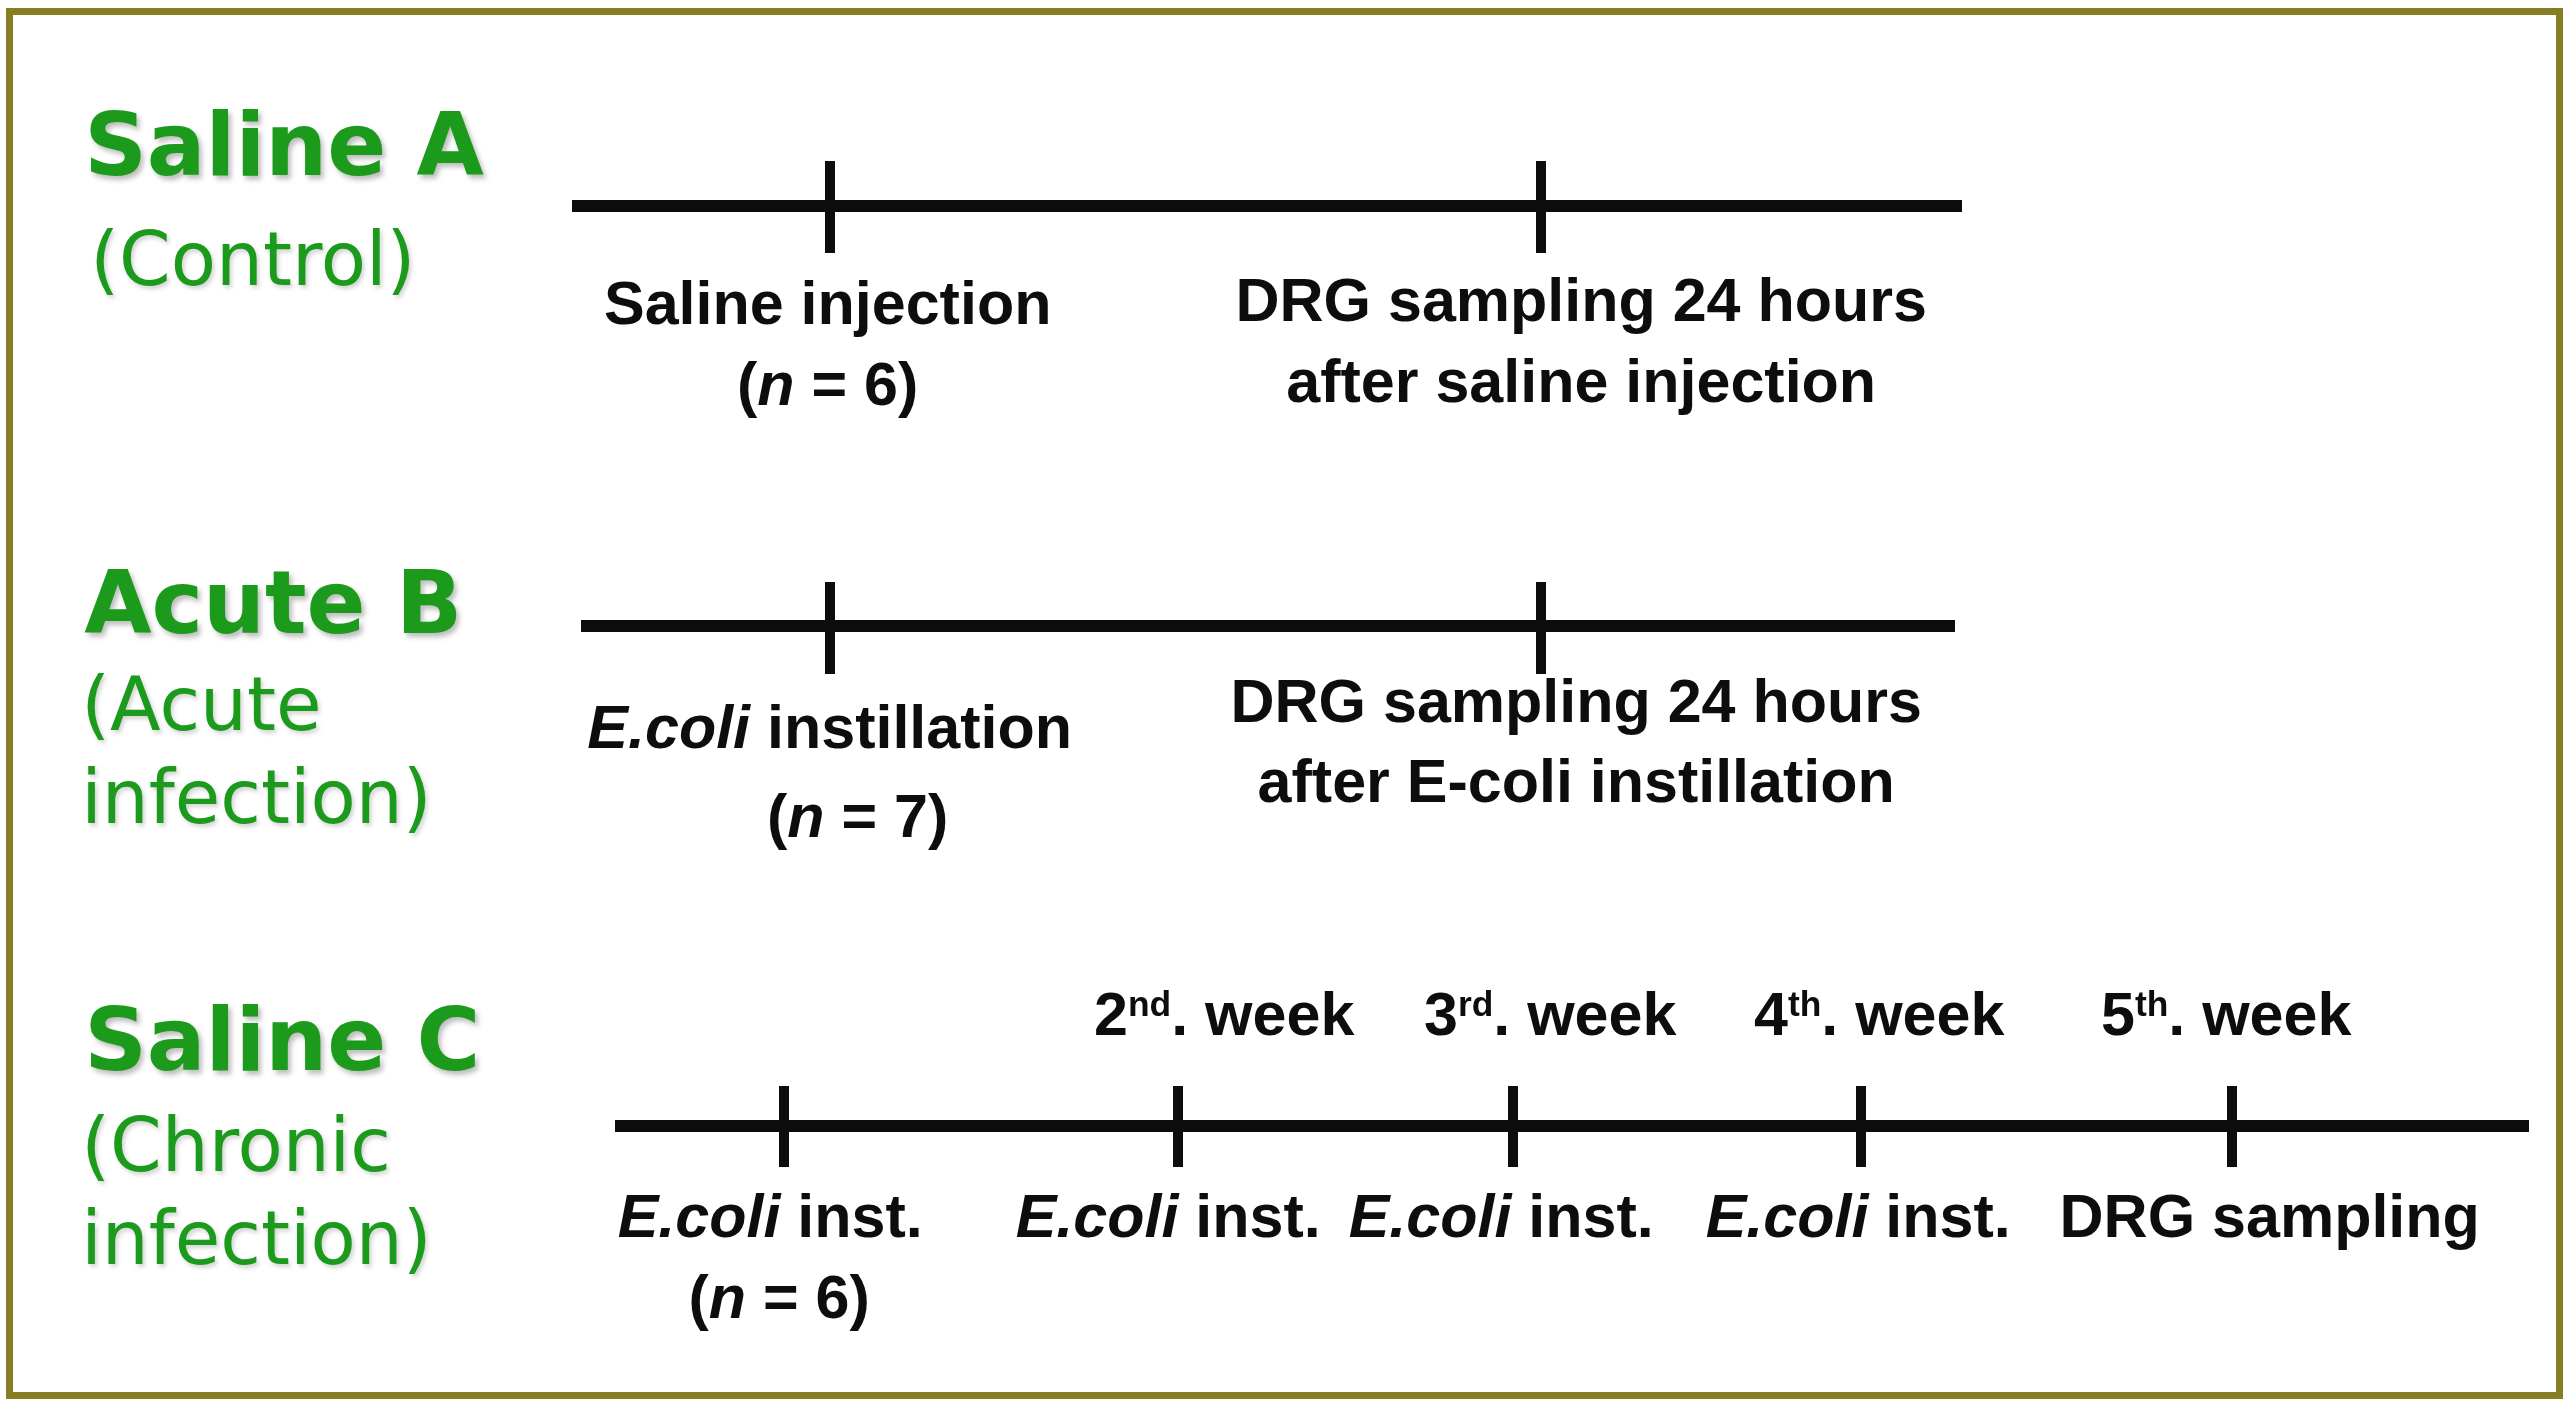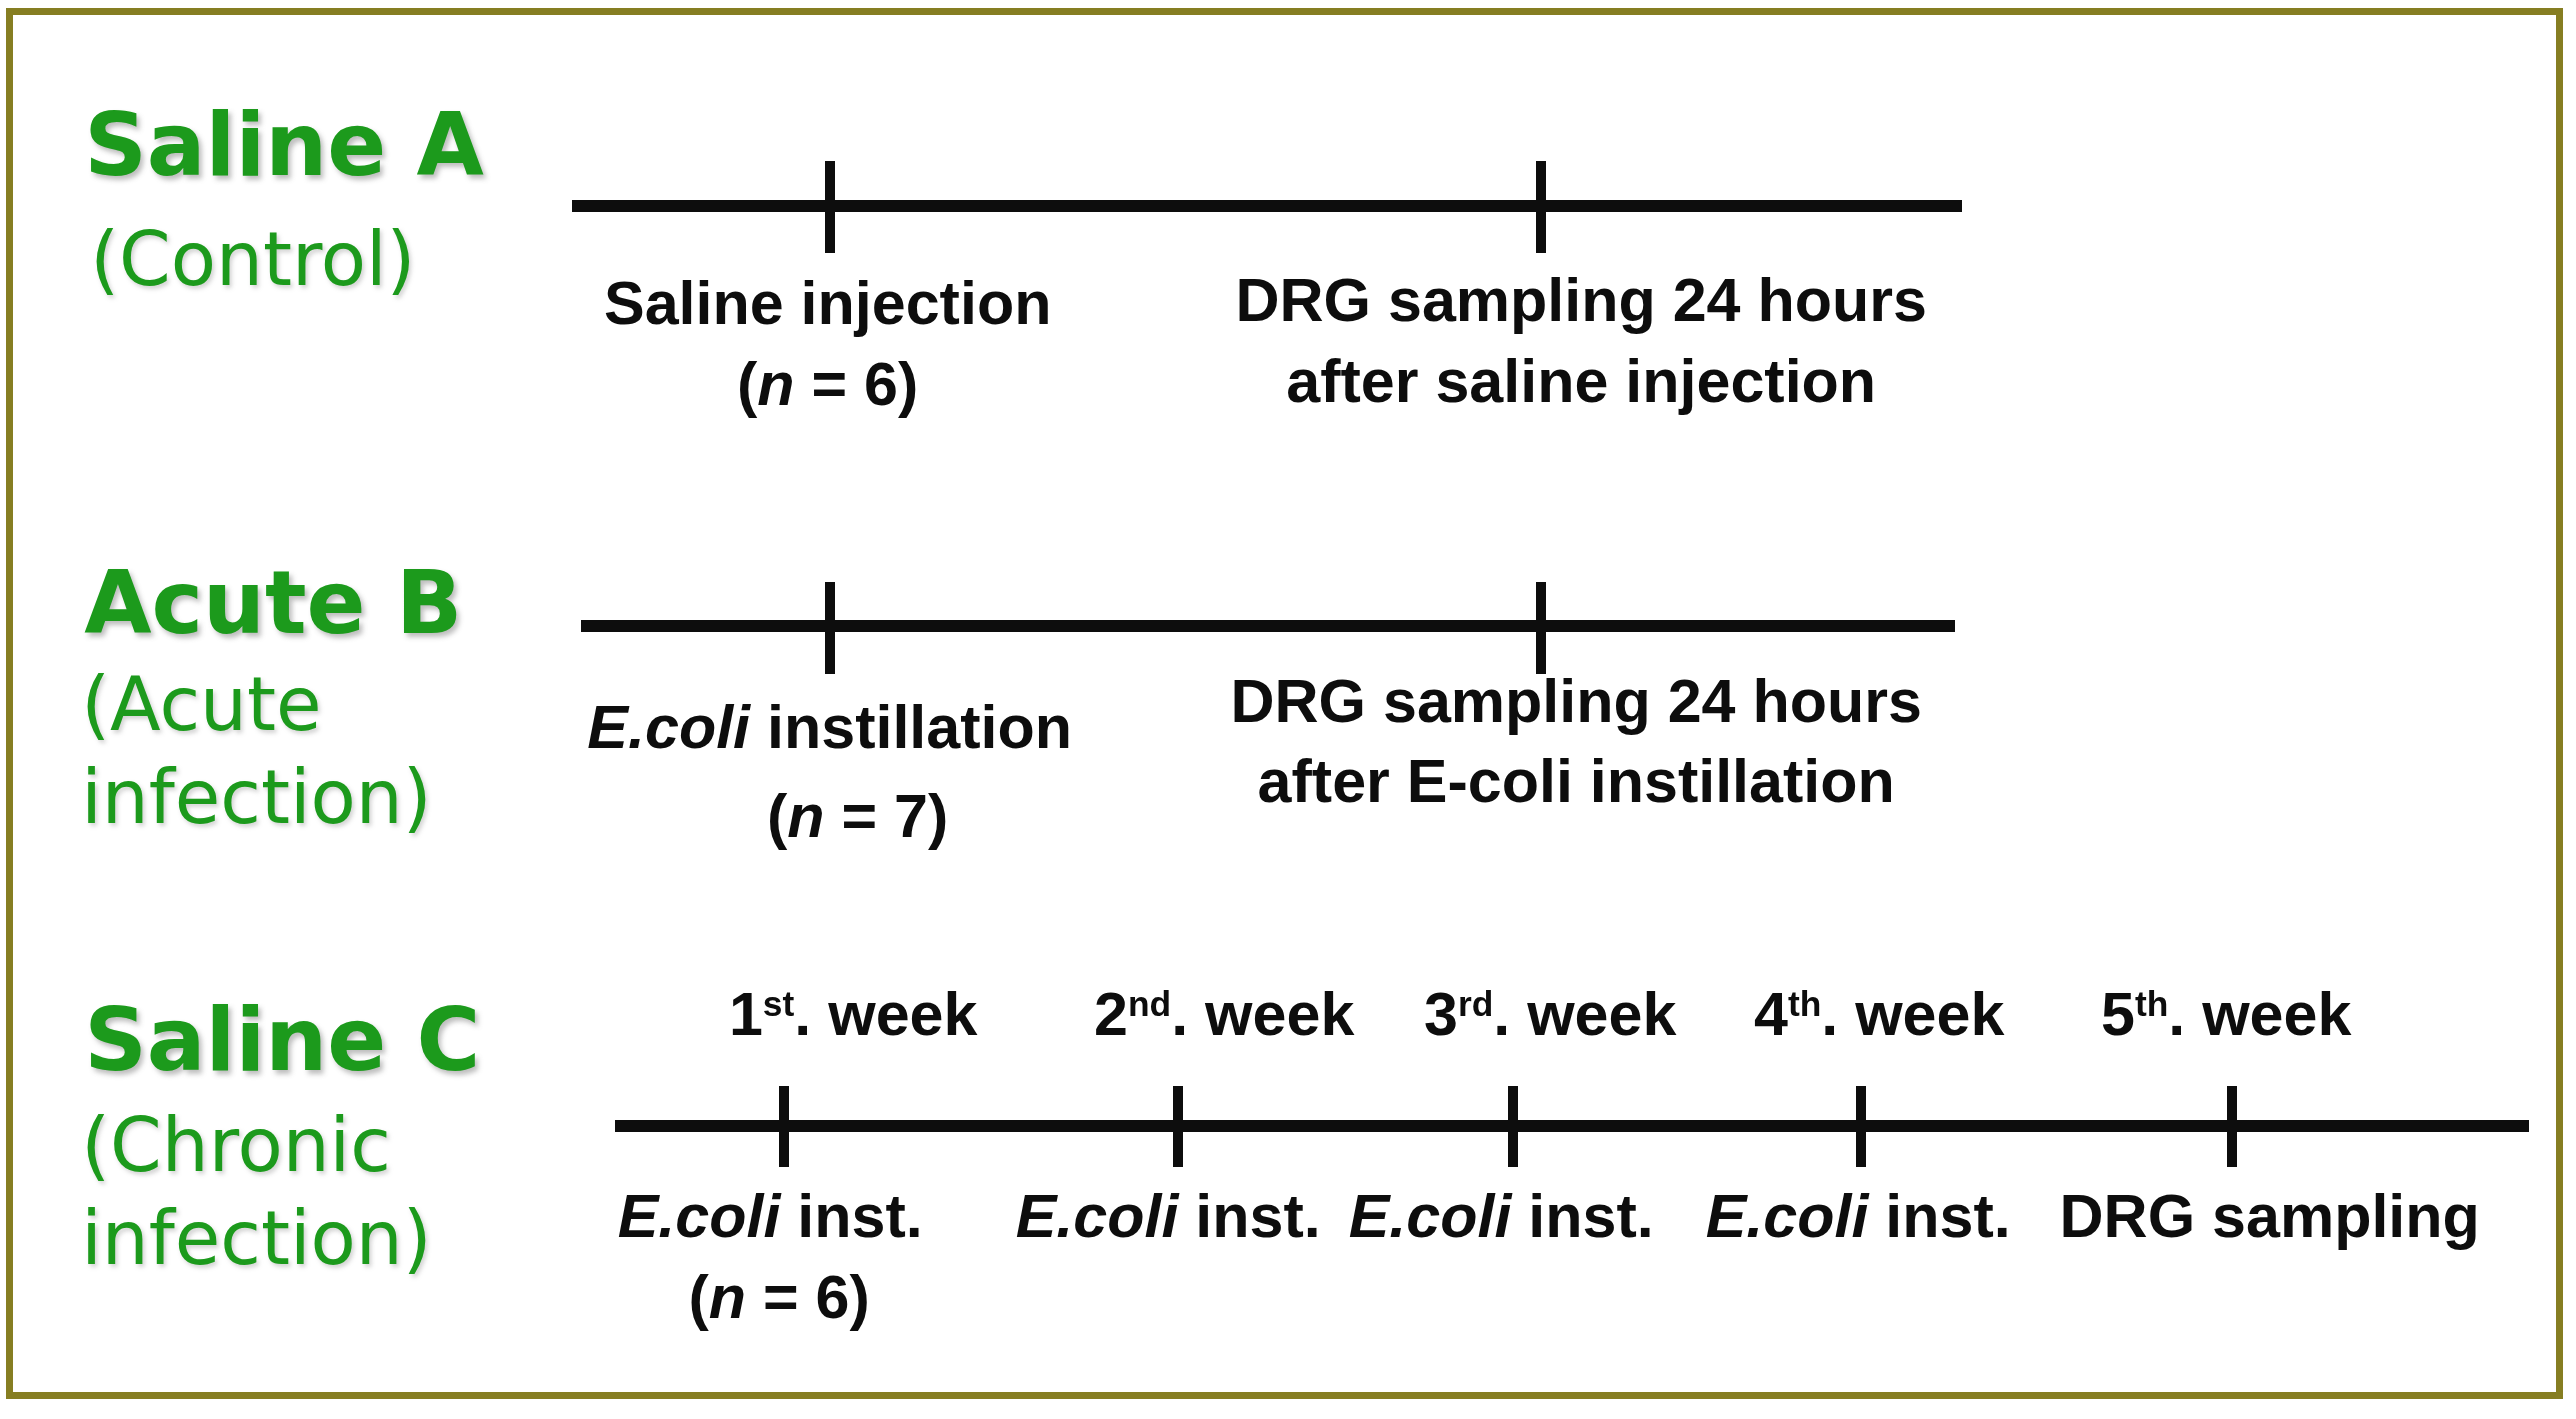--- a/index.html
+++ b/index.html
@@ -47,21 +47,20 @@
   <div class="abs blk" style="left:506px;top:680px;width:621px;"><span class="part it">E.coli</span><span class="part"> instillation</span></div>
   <div class="abs blk" style="left:534px;top:761px;width:621px;margin-top:8px;"><span class="part">(</span><span class="part it">n</span><span class="part"> = 7)</span></div>
 
   <div class="abs blk" style="left:1175px;top:654px;width:776px;">DRG sampling 24 hours</div>
   <div class="abs blk" style="left:1175px;top:734px;width:776px;">after E-coli instillation</div>
 
   <div class="abs gtitle" style="left:71px;top:982px;">Saline C</div>
   <div class="abs gsub" style="left:68px;top:1093px;">(Chronic</div>
   <div class="abs gsub" style="left:68px;top:1186px;">infection)</div>
 
-  <div class="abs blk" style="left:677px;top:967px;width:326px;"><span>1</span><span class="sup">st</span><span class="part">. week</span></div>
   <div class="abs blk" style="left:1048px;top:967px;width:326px;"><span>2</span><span class="sup">nd</span><span class="part">. week</span></div>
   <div class="abs blk" style="left:1374px;top:967px;width:326px;"><span>3</span><span class="sup">rd</span><span class="part">. week</span></div>
   <div class="abs blk" style="left:1703px;top:967px;width:326px;"><span>4</span><span class="sup">th</span><span class="part">. week</span></div>
   <div class="abs blk" style="left:2050px;top:967px;width:326px;"><span>5</span><span class="sup">th</span><span class="part">. week</span></div>
 
   <div class="abs hline" style="left:602px;top:1105px;width:1914px;"></div>
   <div class="abs vtick" style="left:766px;top:1071px;height:81px;"></div>
   <div class="abs vtick" style="left:1160px;top:1071px;height:81px;"></div>
   <div class="abs vtick" style="left:1495px;top:1071px;height:81px;"></div>
   <div class="abs vtick" style="left:1843px;top:1071px;height:81px;"></div>

